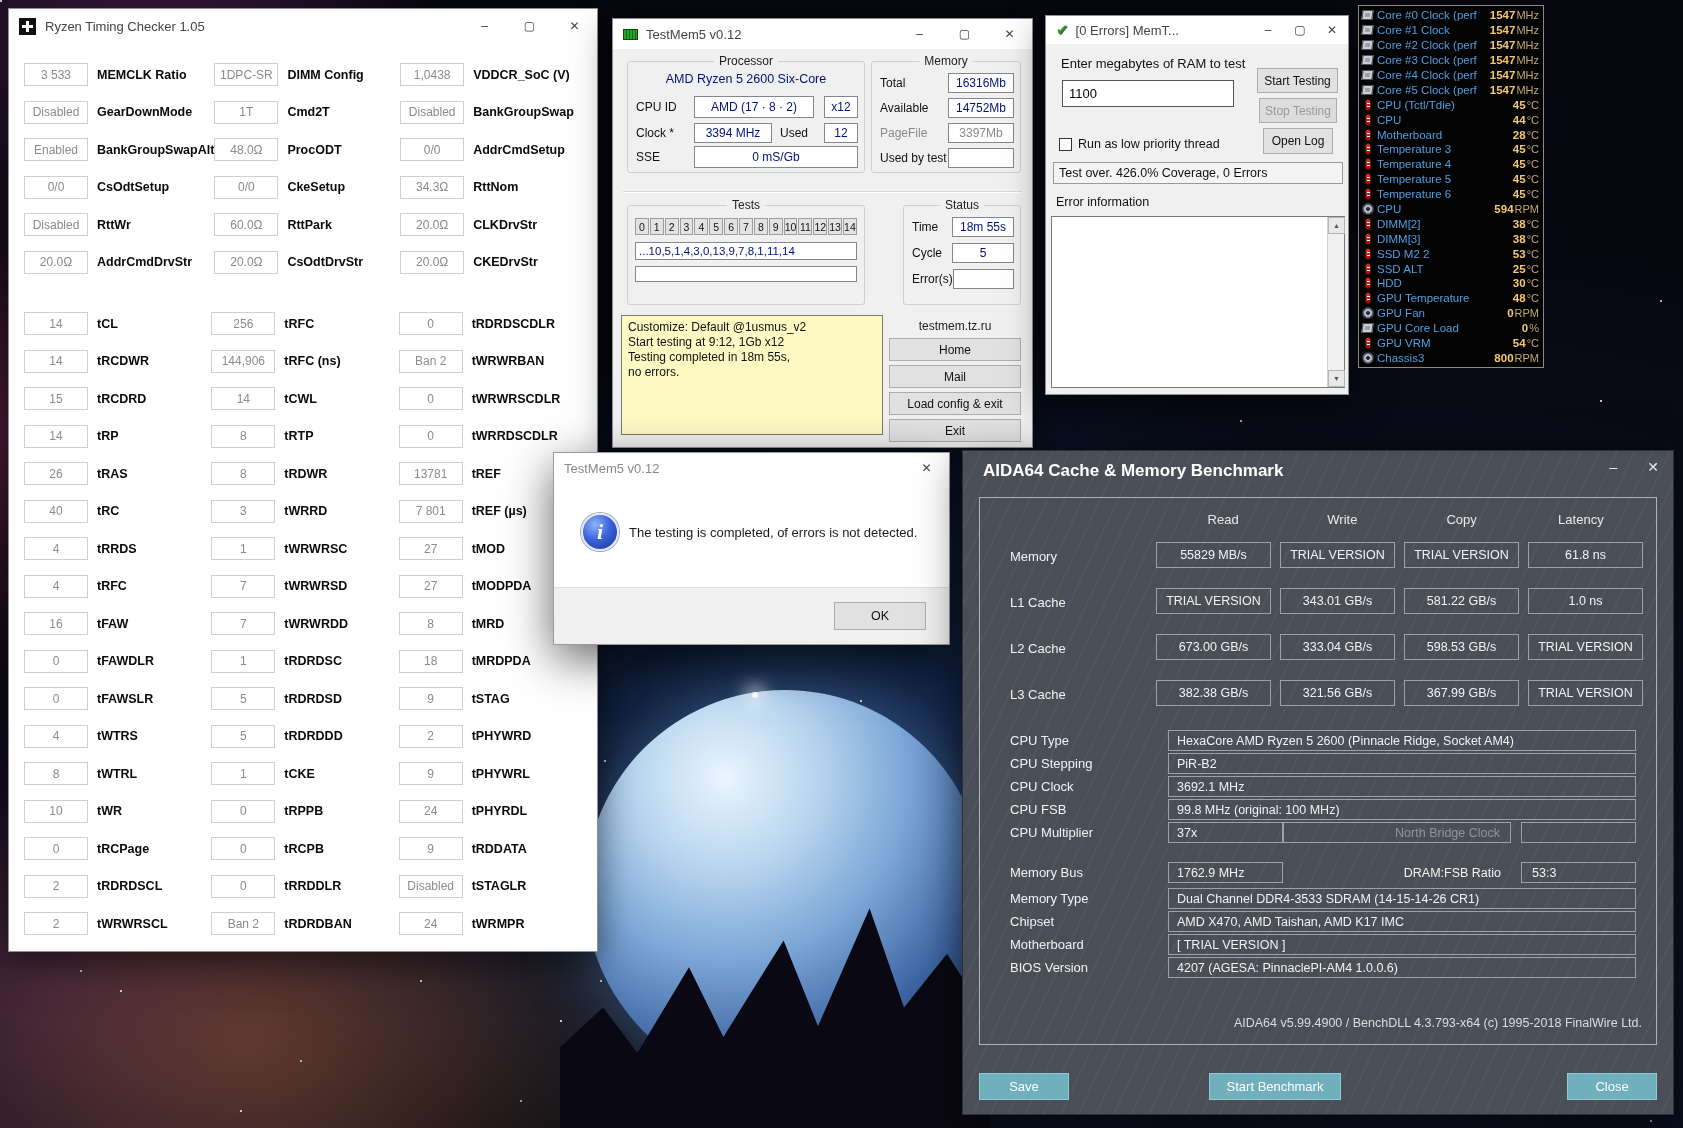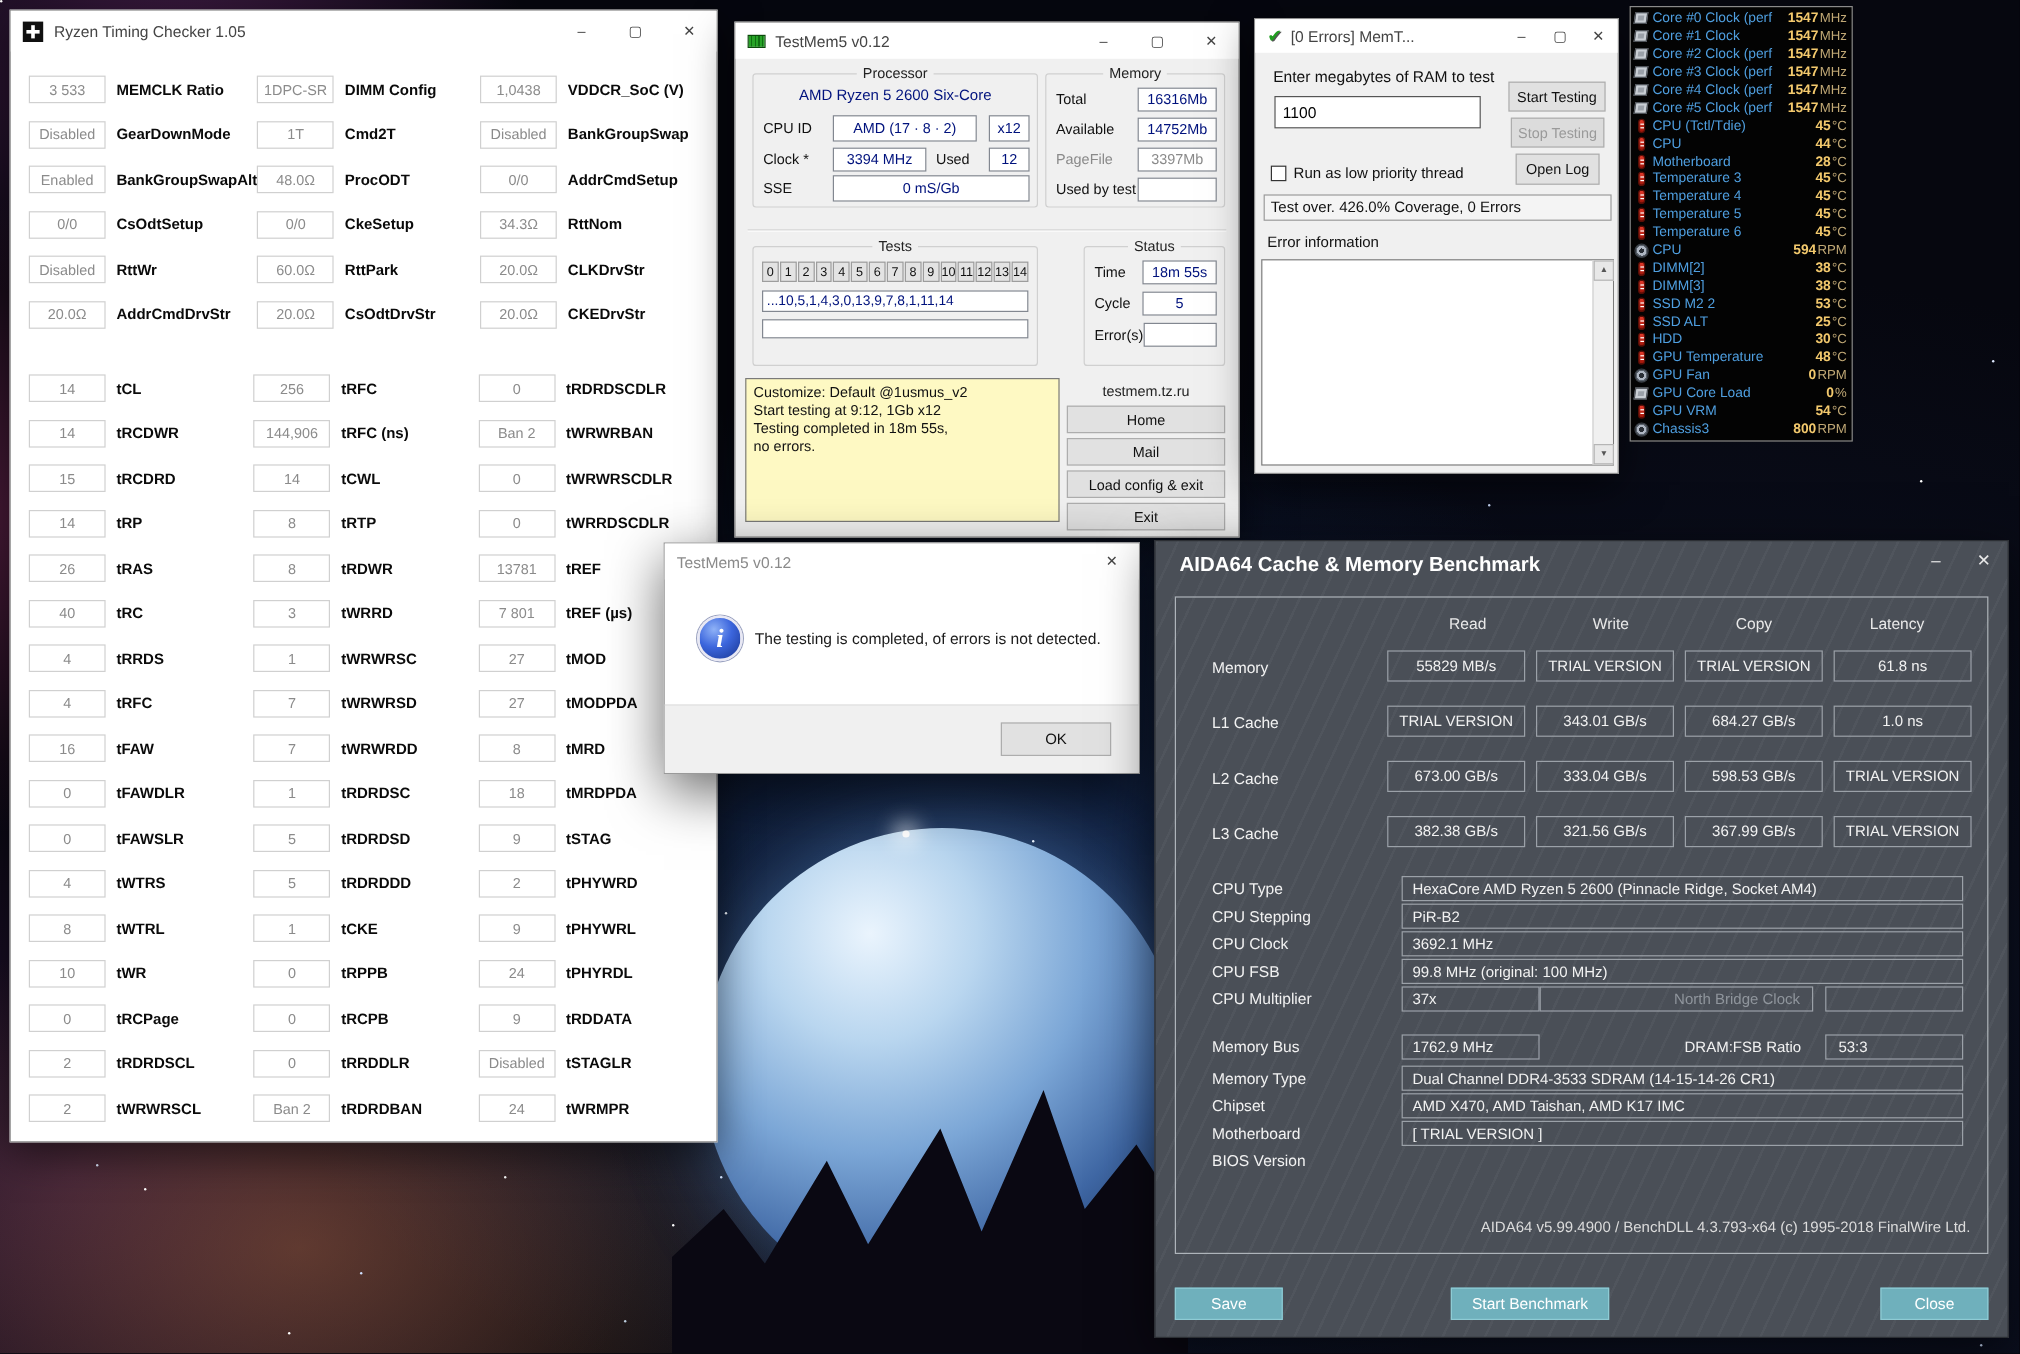--- a/index.html
+++ b/index.html
@@ -838,21 +838,21 @@
           <div class="aida-box" data-name="benchmark-cell">TRIAL VERSION</div>
           <div class="aida-box" data-name="benchmark-cell">TRIAL VERSION</div>
           <div class="aida-box" data-name="benchmark-cell">61.8 ns</div>
         </div>
       </div>
         <div class="bench-row" data-name="benchmark-row">
         <div class="b-label" data-name="benchmark-row-label">L1 Cache</div>
         <div class="b-cells">
           <div class="aida-box" data-name="benchmark-cell">TRIAL VERSION</div>
           <div class="aida-box" data-name="benchmark-cell">343.01 GB/s</div>
-          <div class="aida-box" data-name="benchmark-cell">684.27 GB/s</div>
+          <div class="aida-box" data-name="benchmark-cell">581.22 GB/s</div>
           <div class="aida-box" data-name="benchmark-cell">1.0 ns</div>
         </div>
       </div>
         <div class="bench-row" data-name="benchmark-row">
         <div class="b-label" data-name="benchmark-row-label">L2 Cache</div>
         <div class="b-cells">
           <div class="aida-box" data-name="benchmark-cell">673.00 GB/s</div>
           <div class="aida-box" data-name="benchmark-cell">333.04 GB/s</div>
           <div class="aida-box" data-name="benchmark-cell">598.53 GB/s</div>
           <div class="aida-box" data-name="benchmark-cell">TRIAL VERSION</div>
@@ -912,20 +912,21 @@
         <div class="d-row" data-name="detail-row">
         <div class="d-label" data-name="detail-label">Chipset</div>
         <div class="d-field" data-name="detail-value">AMD X470, AMD Taishan, AMD K17 IMC</div>
       </div>
         <div class="d-row" data-name="detail-row">
         <div class="d-label" data-name="detail-label">Motherboard</div>
         <div class="d-field" data-name="detail-value">[ TRIAL VERSION ]</div>
       </div>
         <div class="d-row" data-name="detail-row">
         <div class="d-label" data-name="detail-label">BIOS Version</div>
+        <div class="d-field" data-name="detail-value">4207  (AGESA: PinnaclePI-AM4 1.0.0.6)</div>
       </div>
       </div>
 
     <div class="aida-footer" data-name="aida-version-text">AIDA64 v5.99.4900 / BenchDLL 4.3.793-x64  (c) 1995-2018 FinalWire Ltd.</div>
   </div>
 
   <div class="aida-btn" id="aida-save" data-name="save-button">Save</div>
   <div class="aida-btn" id="aida-start" data-name="start-benchmark-button">Start Benchmark</div>
   <div class="aida-btn" id="aida-close" data-name="close-button">Close</div>
 </div>

